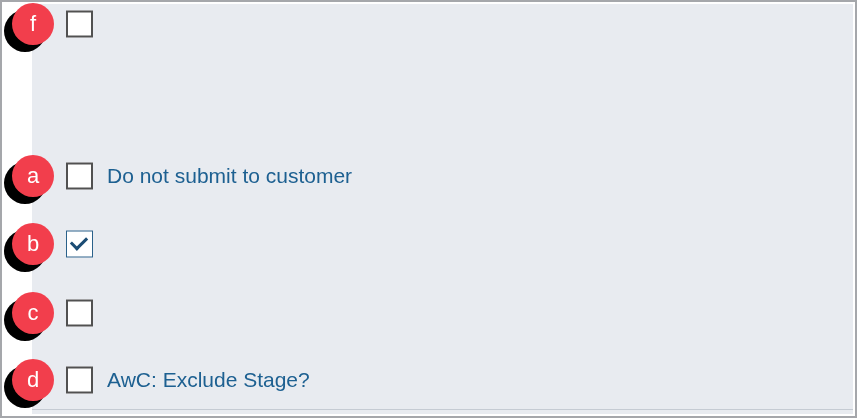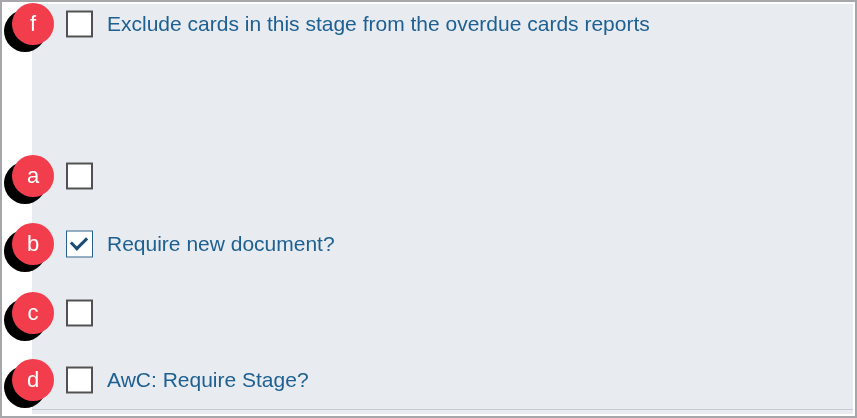--- a/index.html
+++ b/index.html
@@ -65,46 +65,45 @@
 
 <div class="frame">
   <div class="panel"></div>
   <div class="bottom-divider"></div>
 
   <div class="row">
     <div class="som-marker">
       <span class="som-letter">a</span>
     </div>
     <span class="checkbox"></span>
+    <span class="cb-label">Do not submit to customer</span>
   </div>
 
   <div class="row">
     <div class="som-marker">
       <span class="som-letter">b</span>
     </div>
     <span class="checkbox checked"></span>
-    <span class="cb-label">Require new document?</span>
   </div>
 
   <div class="row">
     <div class="som-marker">
       <span class="som-letter">c</span>
     </div>
     <span class="checkbox"></span>
   </div>
 
   <div class="row">
     <div class="som-marker">
       <span class="som-letter">d</span>
     </div>
     <span class="checkbox"></span>
-    <span class="cb-label">AwC: Require Stage?</span>
+    <span class="cb-label">AwC: Exclude Stage?</span>
   </div>
 
 
   <div class="row">
     <div class="som-marker">
       <span class="som-letter">f</span>
     </div>
     <span class="checkbox"></span>
-    <span class="cb-label">Exclude cards in this stage from the overdue cards reports</span>
   </div>
 </div>
 
 </body></html>

